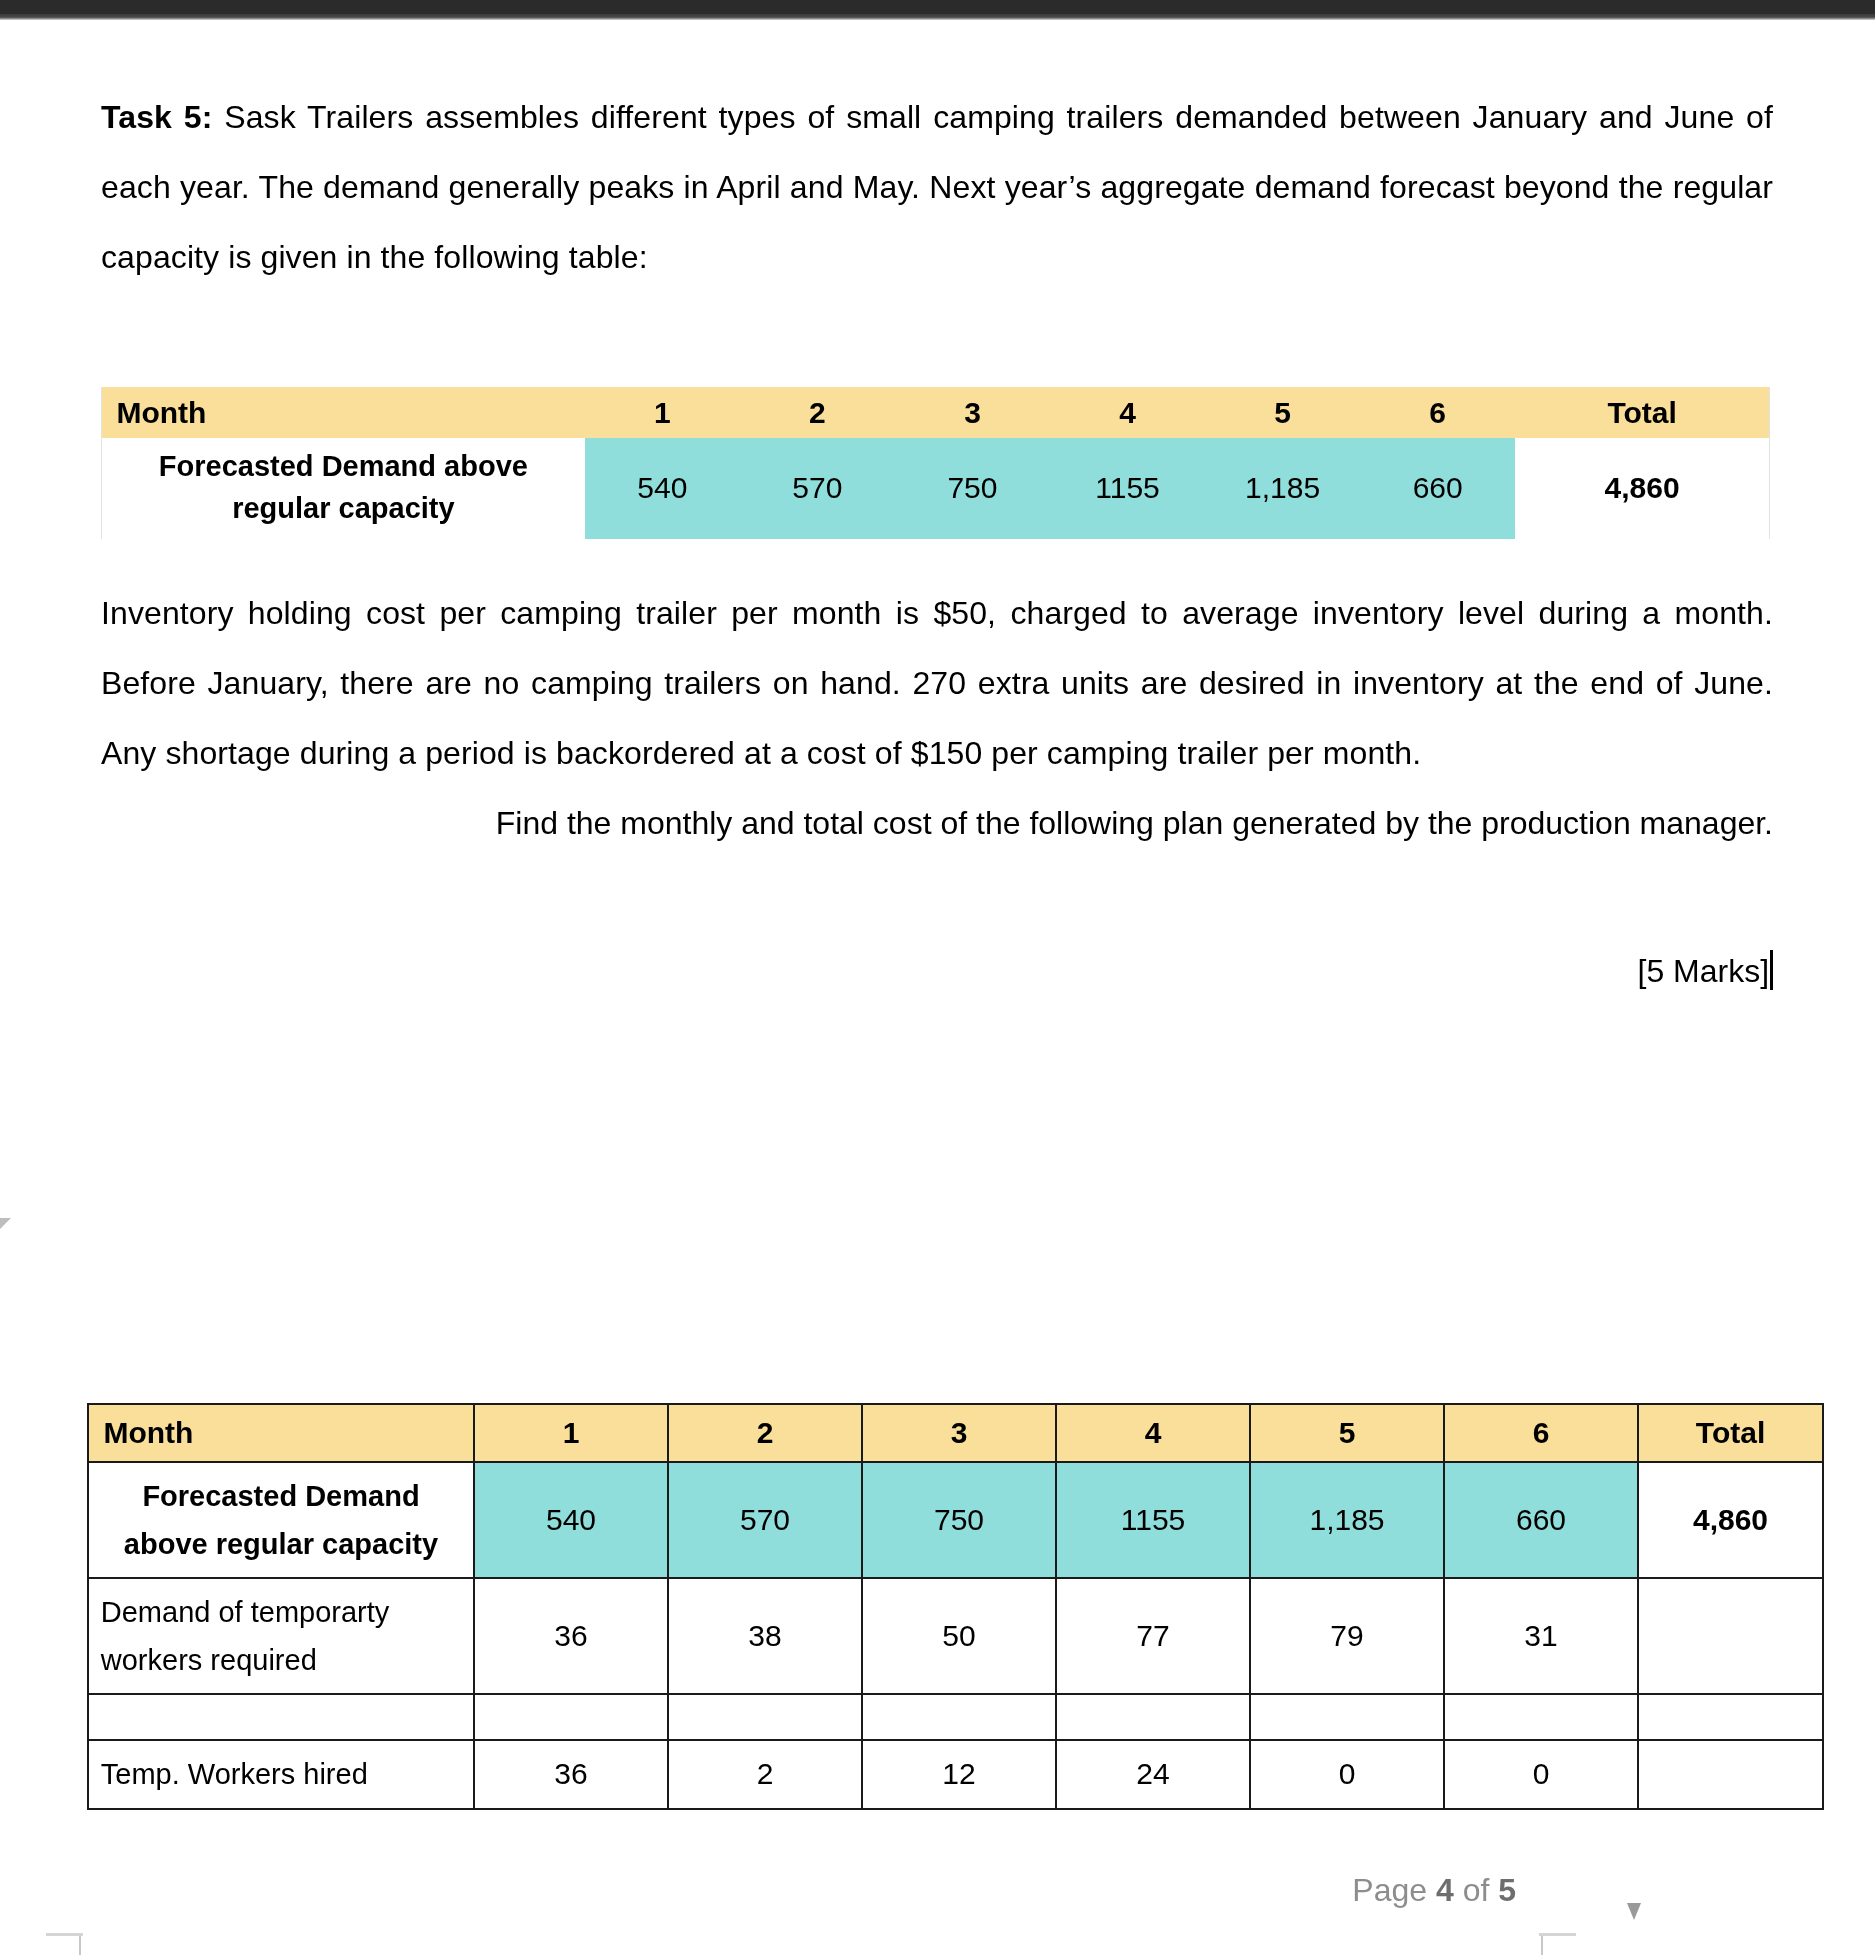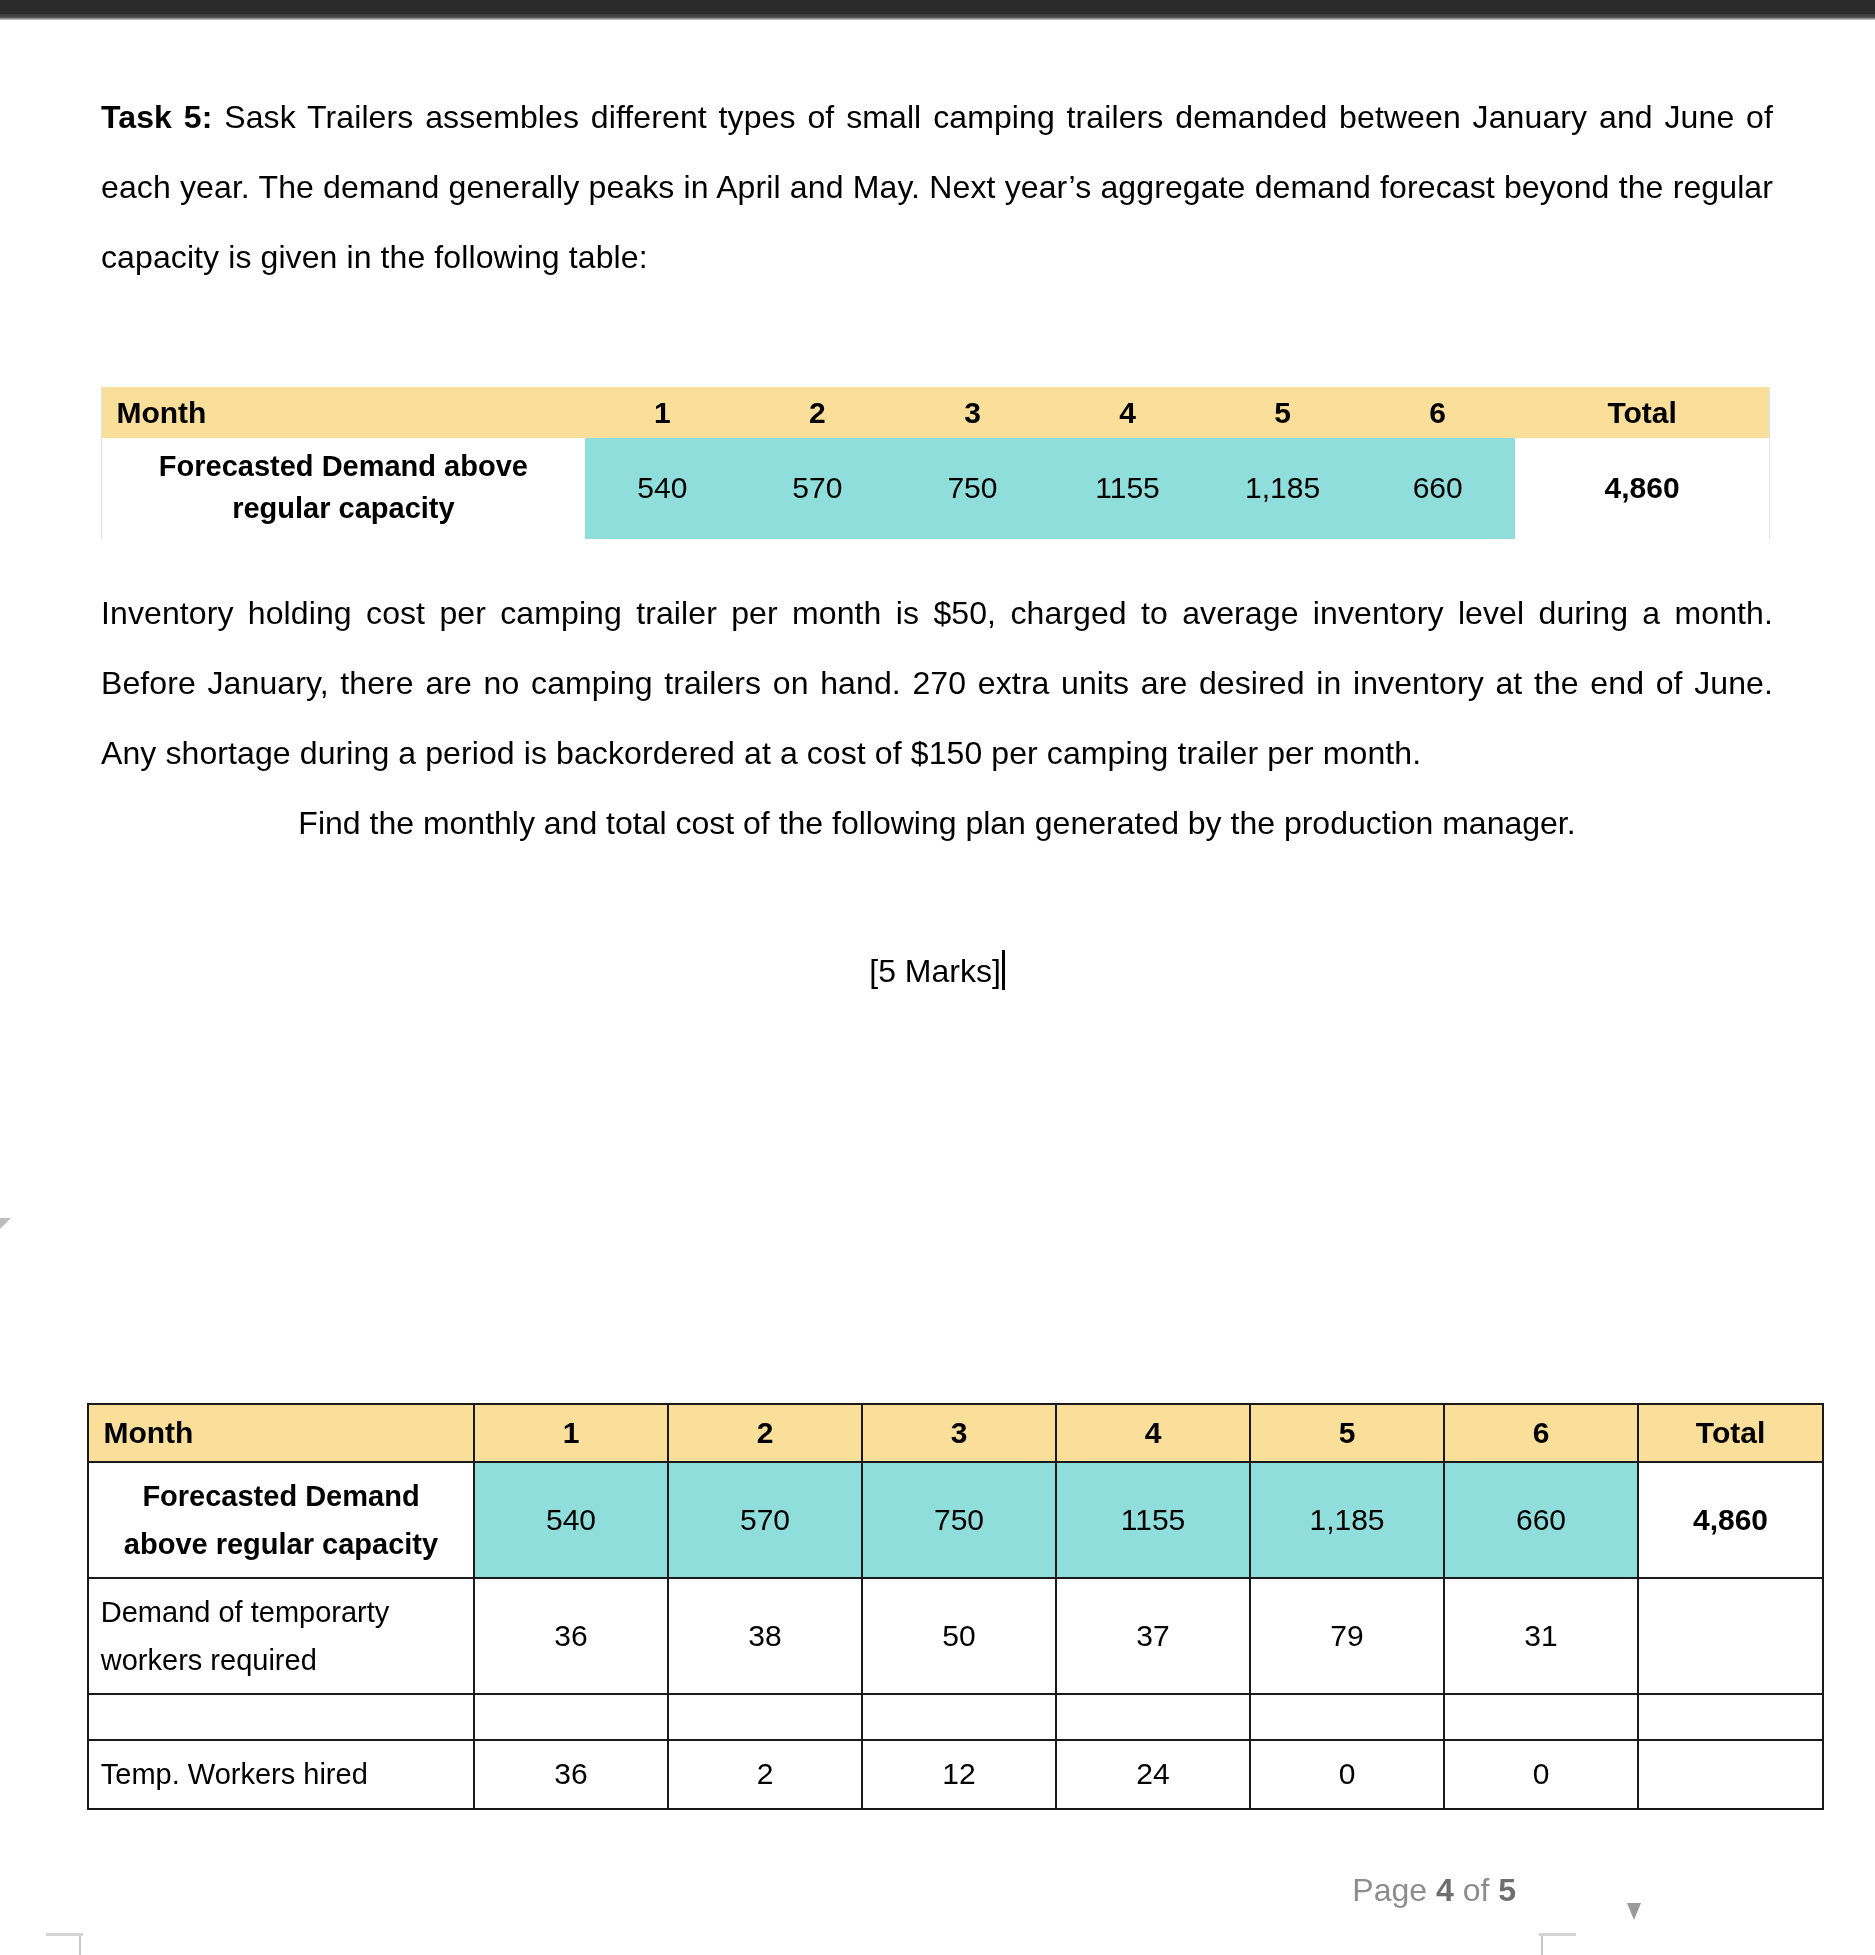--- a/index.html
+++ b/index.html
@@ -54,21 +54,21 @@
     font-size: 32px;
     line-height: 70px;
     text-align: justify;
     text-justify: inter-word;
     letter-spacing: 0.1px;
   }
   p.para-left {
     margin: 0;
     font-size: 32px;
     line-height: 70px;
-    text-align: center;
+    text-align: right;
   }
   .task-label { font-weight: bold; }
   .spacer-md { height: 78px; }
 
   
   .table1-wrap {
     position: absolute;
     left: 101px;
     top: 367px;
     width: 1669px;
@@ -315,21 +315,21 @@
       </tr>
 
       <tr class="r-workers">
         <td class="lbl">
           <div>Demand of temporarty</div>
           <div>workers required</div>
         </td>
         <td>36</td>
         <td>38</td>
         <td>50</td>
-        <td>37</td>
+        <td>77</td>
         <td>79</td>
         <td>31</td>
         <td></td>
       </tr>
 
       <tr class="r-blank">
         <td class="lbl"></td>
         <td></td>
         <td></td>
         <td></td>

